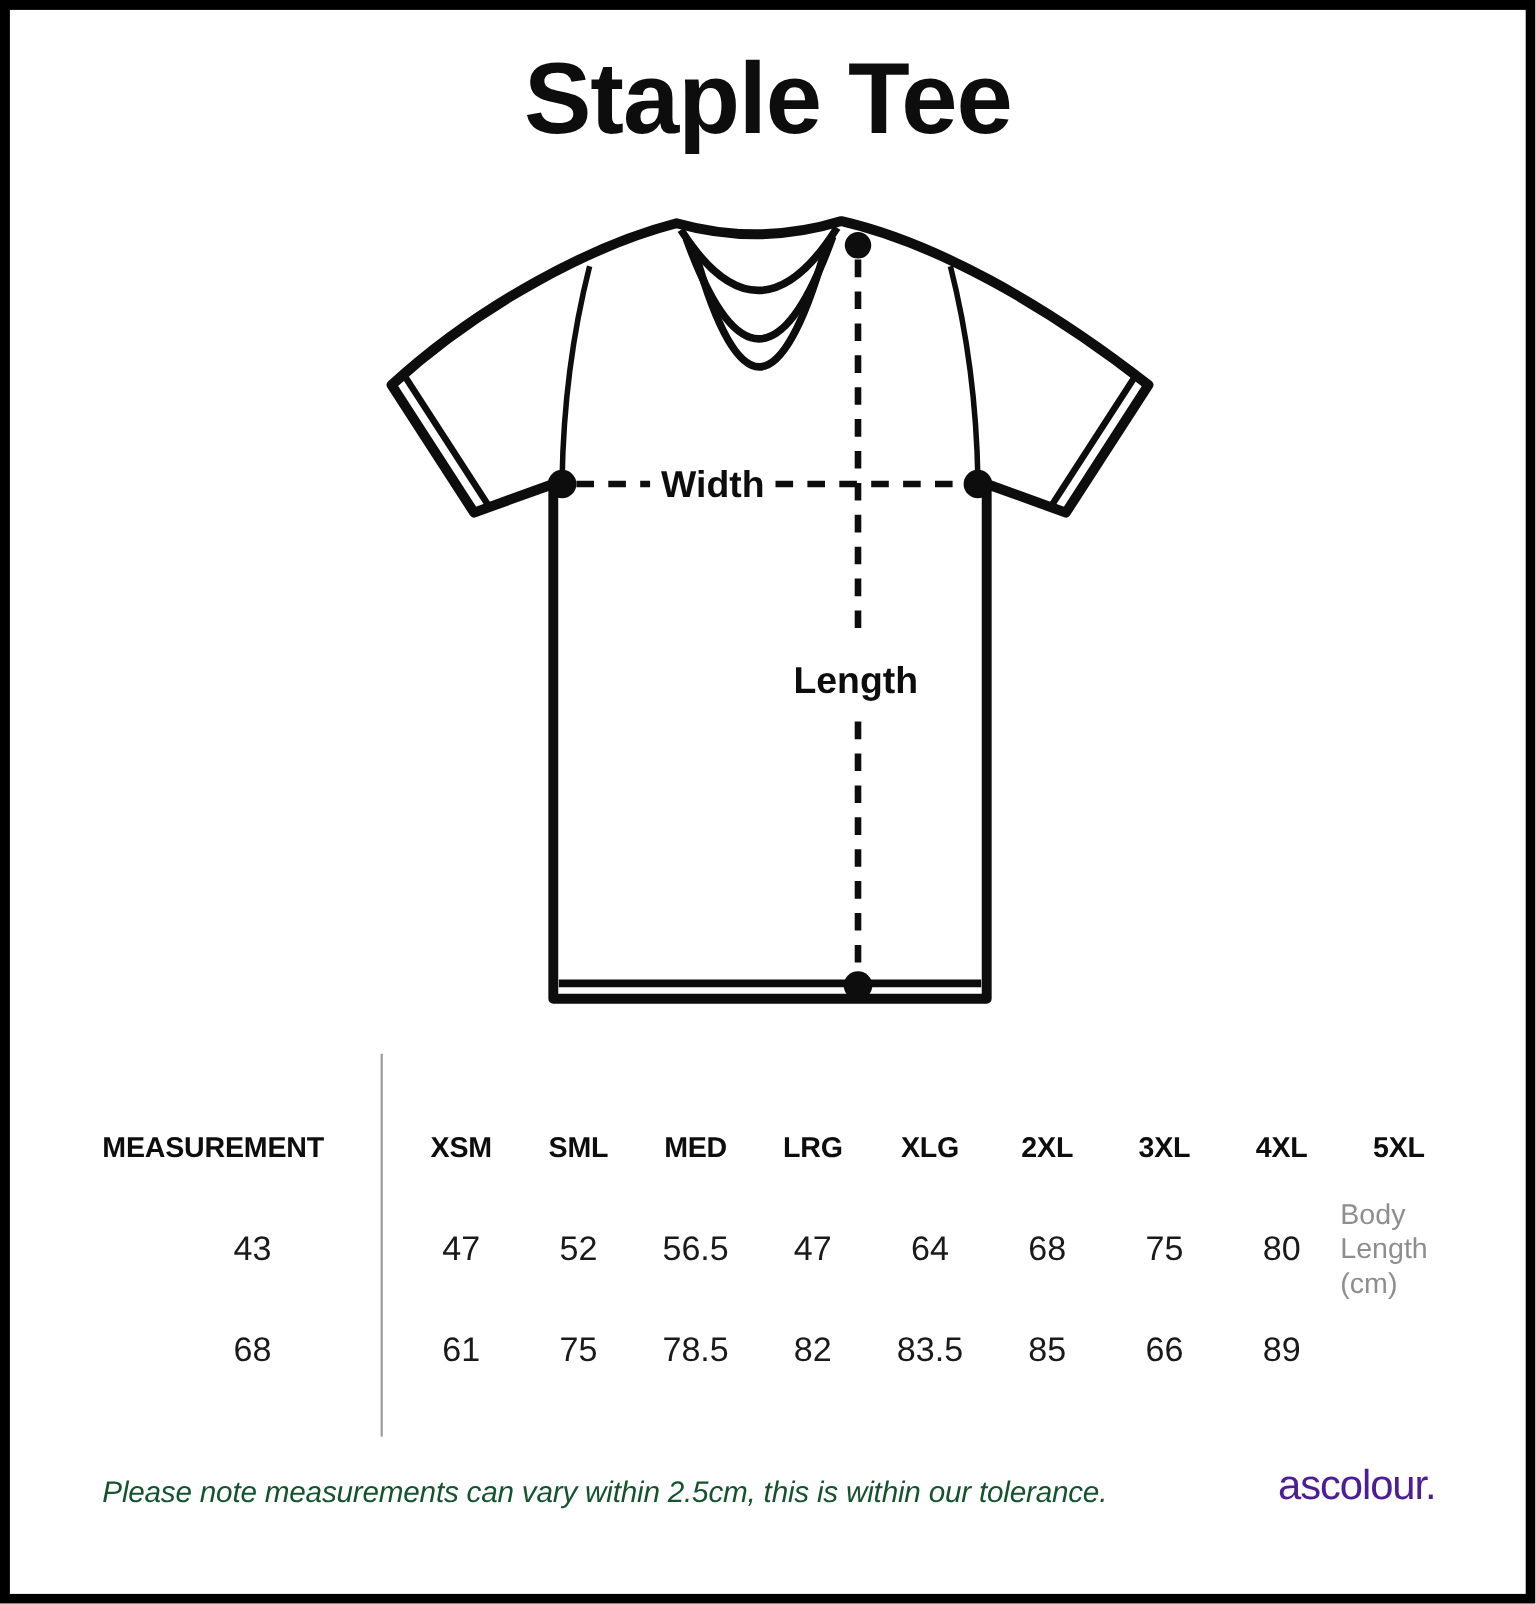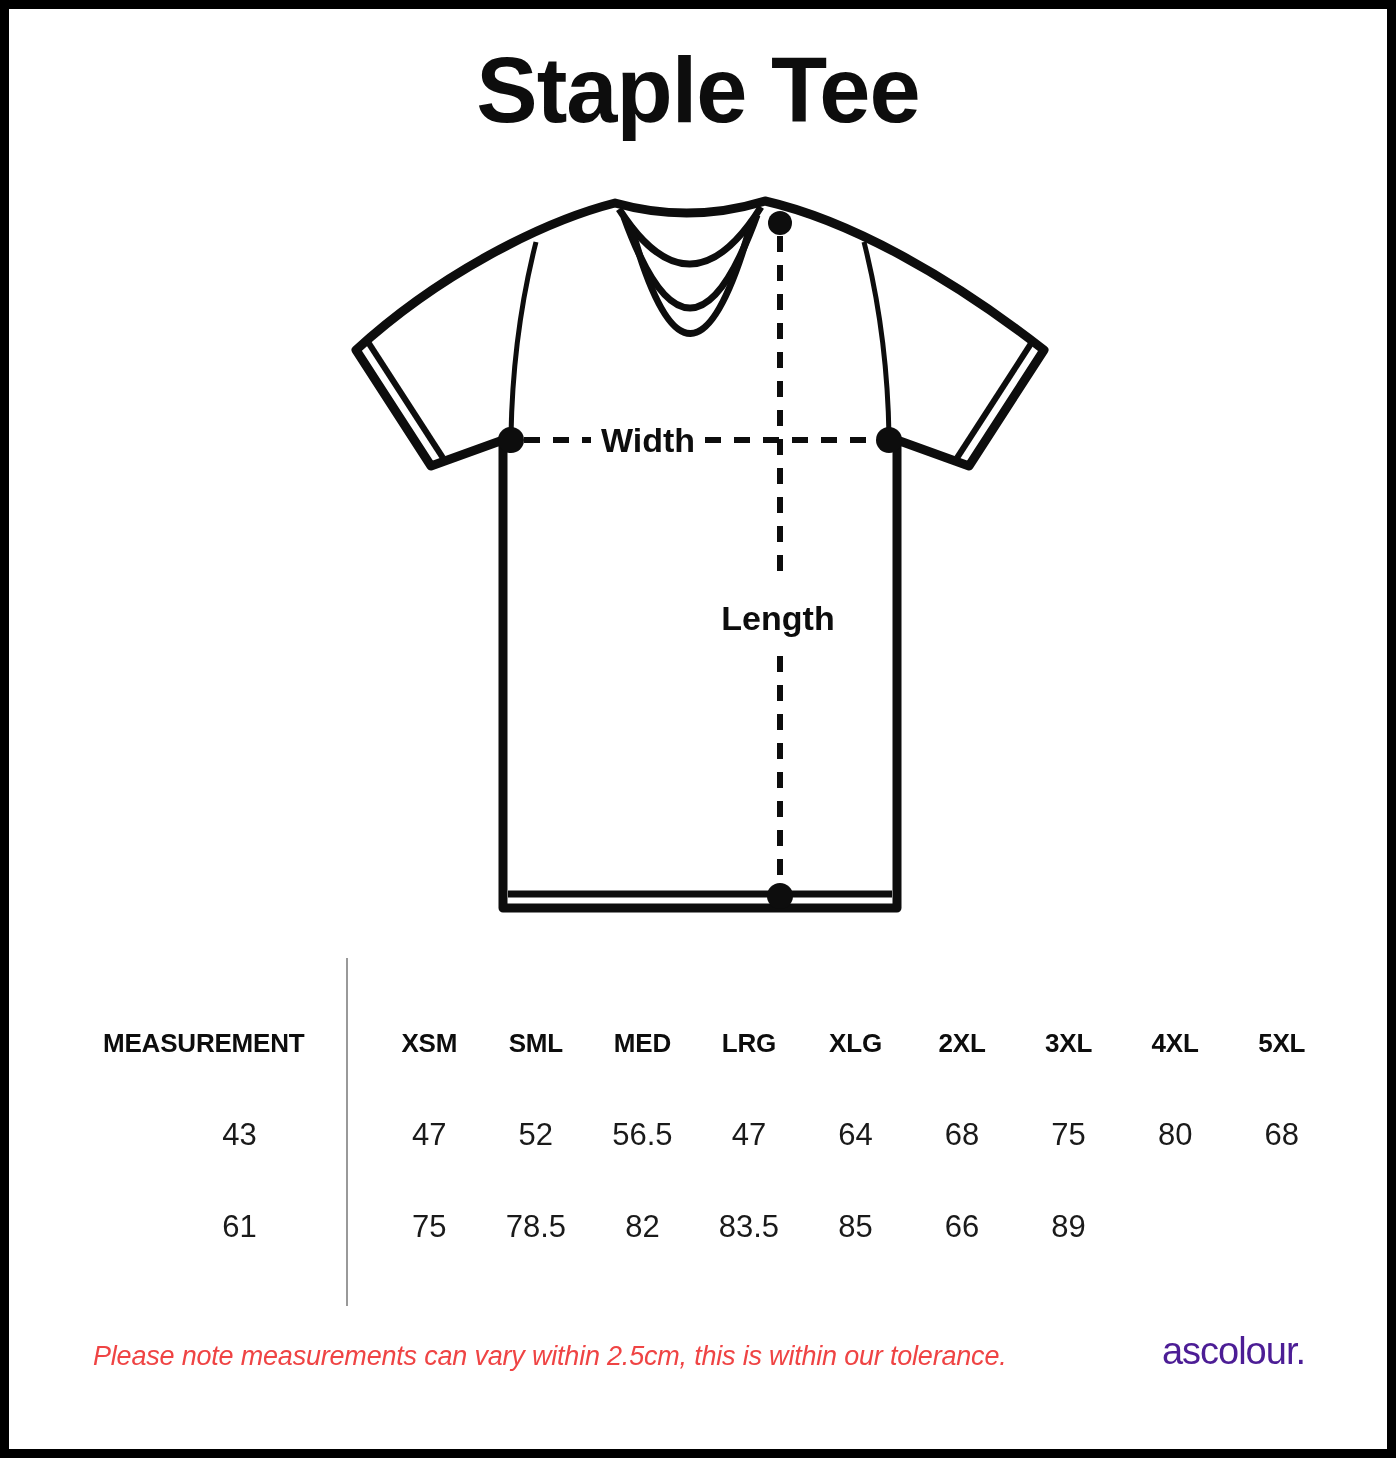--- a/index.html
+++ b/index.html
@@ -35,21 +35,21 @@
     overflow: visible;
   }
   .svg-label {
     font-family: "Liberation Sans", sans-serif;
     font-weight: 700;
     font-size: 34px;
     fill: #0d0d0d;
   }
   .size-table {
     position: absolute;
-    left: 103px; top: 997px;
+    left: 93px; top: 997px;
     width: 1232px;
     display: grid;
     grid-template-columns: 273px repeat(9, 1fr);
     grid-auto-rows: 92px;
     align-items: center;
   }
   .th {
     font-weight: 700;
     font-size: 26px;
     letter-spacing: -0.2px;
@@ -72,21 +72,21 @@
     left: 346px; top: 958px;
     width: 2px; height: 348px;
     background: #999999;
   }
   .footer-note {
     position: absolute;
     left: 93px; top: 1341px;
     font-style: italic;
     font-size: 27px;
     letter-spacing: -0.2px;
-    color: #ef4444;
+    color: #14532d;
   }
   .brand {
     position: absolute;
     right: 91px; top: 1330px;
     font-size: 38px;
     letter-spacing: -1px;
     color: #4c1d95;
   }
 </style>
 </head>
@@ -146,20 +146,21 @@
     <div class="td">43</div>
     <div class="td">47</div>
     <div class="td">52</div>
     <div class="td">56.5</div>
     <div class="td">47</div>
     <div class="td">64</div>
     <div class="td">68</div>
     <div class="td">75</div>
     <div class="td">80</div>
 
+    <div class="td row-label">Body Length (cm)</div>
     <div class="td">68</div>
     <div class="td">61</div>
     <div class="td">75</div>
     <div class="td">78.5</div>
     <div class="td">82</div>
     <div class="td">83.5</div>
     <div class="td">85</div>
     <div class="td">66</div>
     <div class="td">89</div>
   </div>

